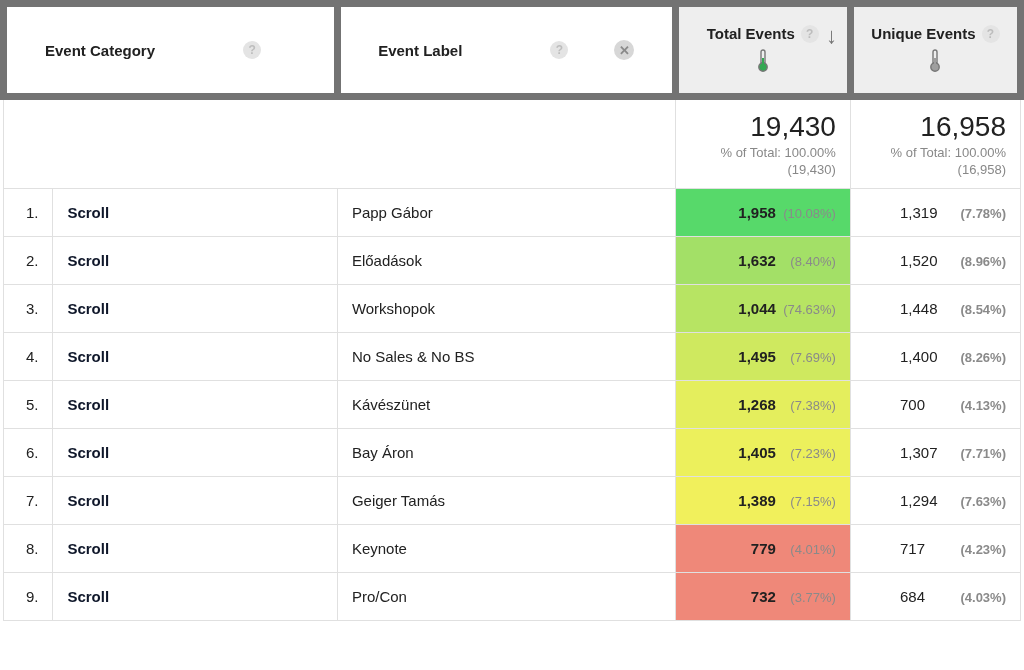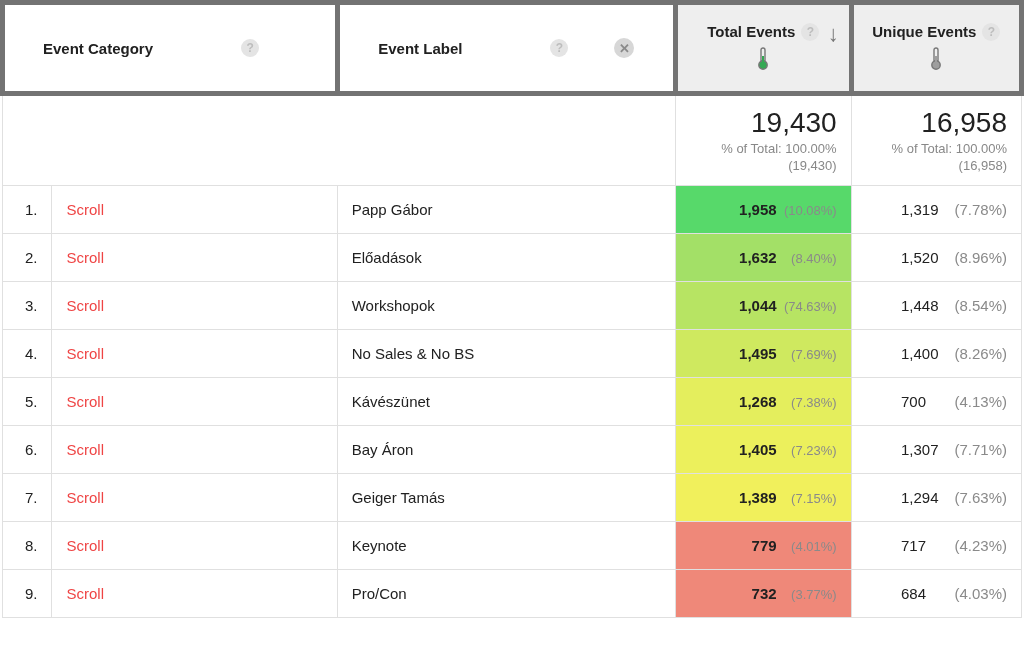--- a/index.html
+++ b/index.html
@@ -9,21 +9,21 @@
     font-size: 15px;
     color: #212121;
     background: #fff;
   }
   .table {
     width: 1024px;
     border-collapse: collapse;
     border: 1px solid #e0e0e0;
   }
   .hdr td {
-    border: 5px solid #737373;
+    border: 7px solid #737373;
     padding: 0;
     vertical-align: middle;
   }
   .hdr-cell {
     height: 86px;
     display: flex;
     align-items: center;
     justify-content: center;
     position: relative;
     padding: 0 12px;
@@ -95,24 +95,24 @@
     border: 1px solid #e0e0e0;
     padding: 0 14px;
     height: 48px;
     vertical-align: middle;
   }
   .col-idx { width: 50px; text-align: right; padding-right:10px; }
   .col-cat { width: 300px; padding-left: 8px; }
   .col-label { width: 352px; }
   .col-total { width: 180px; text-align: right; }
   .col-unique { width: 174px; text-align: right; }
-  .link { color: #ef4444; cursor: pointer; }
+  .link { color: #0f172a; cursor: pointer; font-weight: bold; }
   .val { font-weight: bold; display:inline-block; }
   .pct { color:#8a8a8a; font-size:13px; margin-left:6px; display:inline-block; min-width:54px; text-align:right; }
-  .muted-pct { color:#8a8a8a; font-size:15px; margin-left:8px; display:inline-block; min-width:54px; text-align:right; }
+  .muted-pct { color:#8a8a8a; font-size:13px; margin-left:8px; display:inline-block; min-width:54px; text-align:right;font-weight:bold; }
   .uv { display:inline-block; min-width:44px; text-align:left; }
 </style>
 </head>
 <body>
 
 <table class="table">
   <tbody>
       <tr class="hdr">
     <td colspan="2">
       <div class="hdr-cell left">

